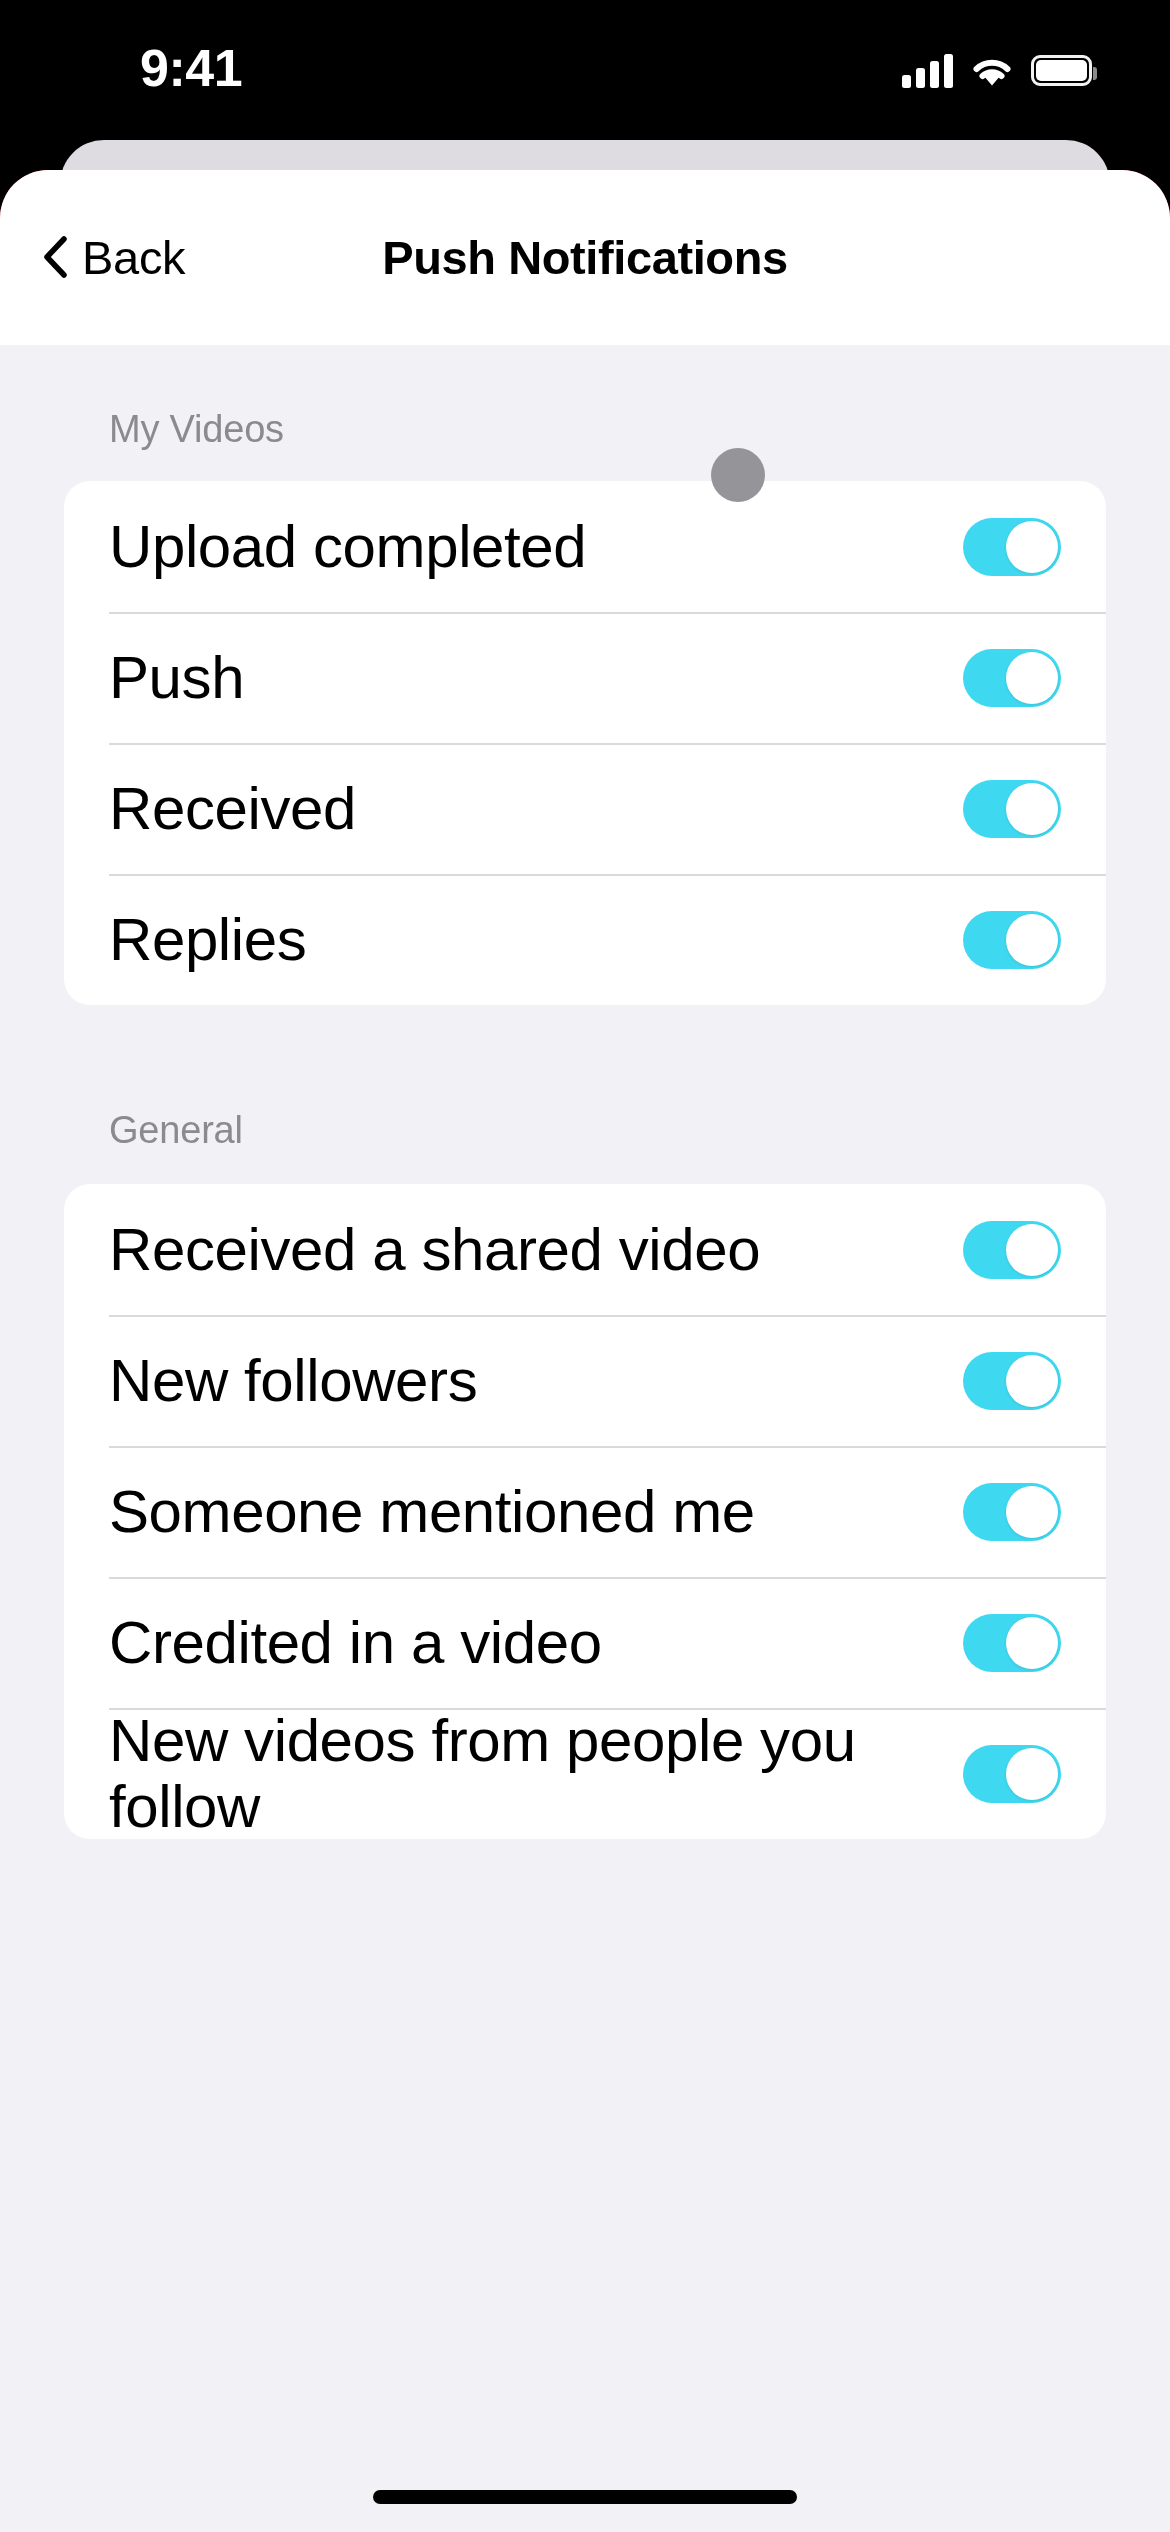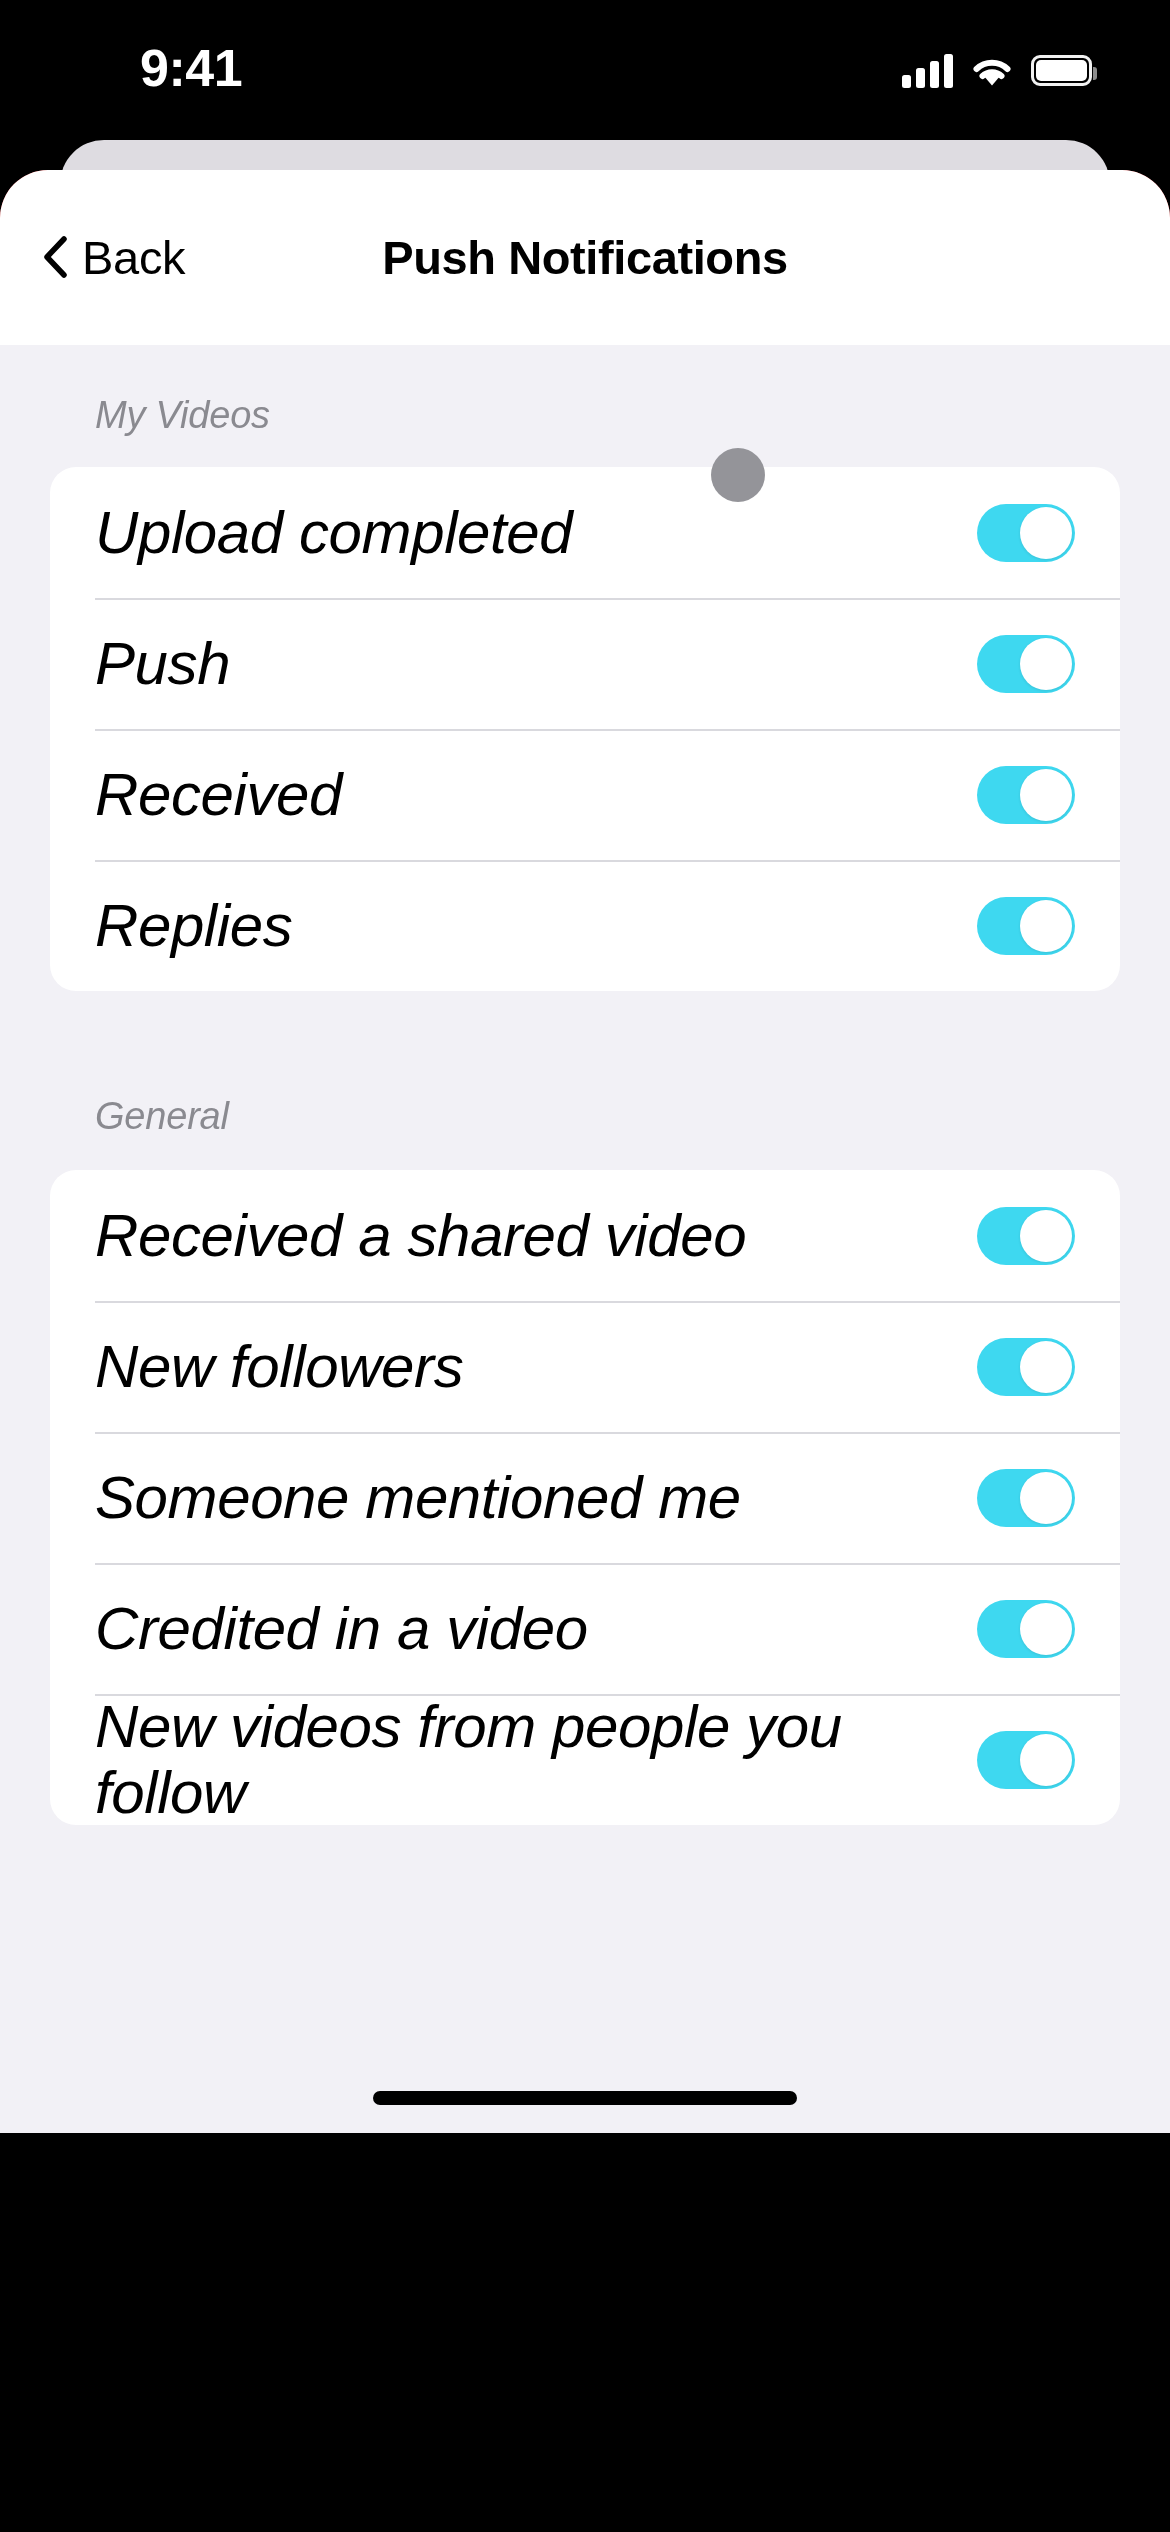--- a/index.html
+++ b/index.html
@@ -61,21 +61,21 @@
 
   
   .sheet-back {
     position:absolute; left:60px; top:140px;
     width:1050px; height:120px;
     background:#DEDCE1;
     border-radius:44px 44px 0 0;
   }
   .sheet-front {
     position:absolute; left:0; top:170px;
-    width:1170px; height:1963px;
+    width:1170px; height:2362px;
     background:#ef4444;
     border-radius:48px 48px 0 0;
     overflow:hidden;
   }
 
   
   .navbar {
     position:relative;
     width:1170px; height:175px;
     background:#FFFFFF;
@@ -97,22 +97,21 @@
     font-size:47px; font-weight:600; color:#000;
     letter-spacing:-0.4px;
   }
 
   
   .content {
     position:relative;
     width:1170px;
     height:2187px;
     background:#F2F1F6;
-    padding:0;
-    font-style:italic;
+    padding:14px;
   }
 
   .section-header {
     font-size:38px; font-weight:400;
     color:#8A8A90;
     letter-spacing:-0.2px;
     padding-left:95px;
   }
   .sec1-header { padding-top:49px; }
   .sec2-header { padding-top:58px;margin-top:46px; }

